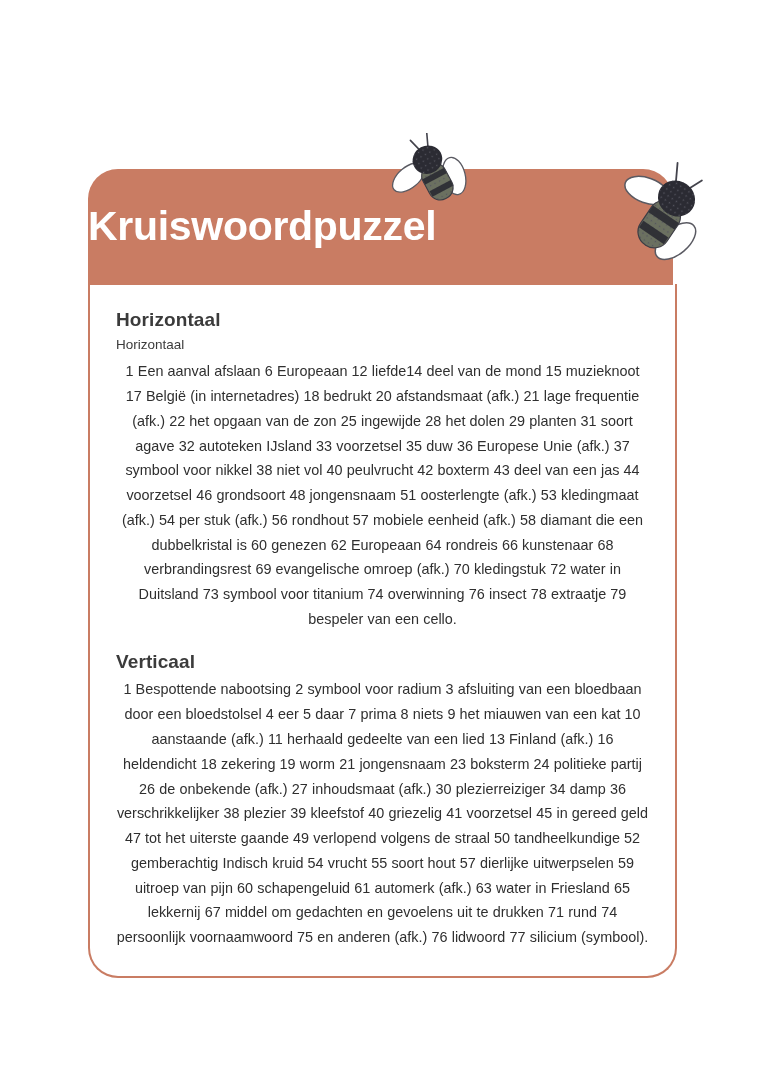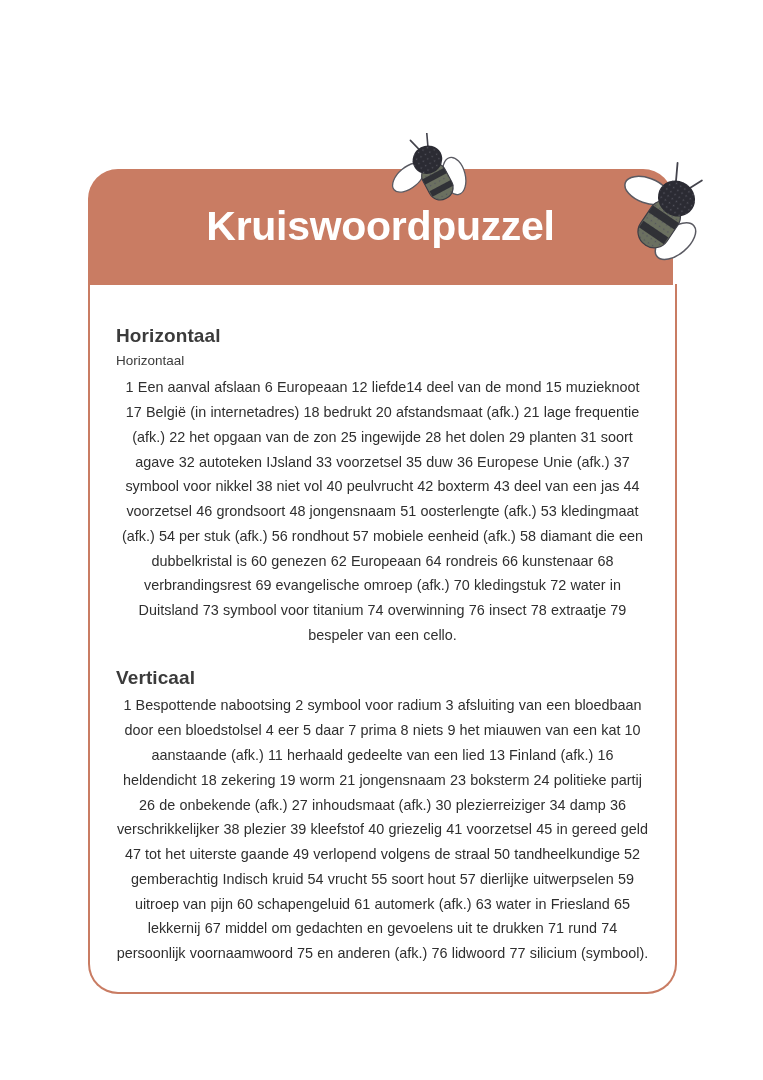--- a/index.html
+++ b/index.html
@@ -33,21 +33,21 @@
   }
 
   .card-header {
     position: relative;
     height: 116px;
     width: 585px;
     background: #c97c63;
     border-radius: 30px 30px 0 0;
     display: flex;
     align-items: center;
-    justify-content: center;
+    justify-content: flex-start;
     z-index: 2;
   }
 
   .card-title {
     color: #ffffff;
     font-size: 41px;
     font-weight: bold;
     letter-spacing: -0.3px;
     line-height: 1;
     margin: 0;
@@ -63,21 +63,21 @@
     border-top: none;
     border-radius: 0 0 30px 30px;
     padding: 24px 26px 26px 26px;
     box-sizing: border-box;
     width: 589px;
     z-index: 1;
   }
 
   
   .section {
-    margin: 16px 0 18px 0;
+    margin: 0 0 18px 0;
   }
   .section:last-child { margin-bottom: 0; }
 
   .section-heading {
     font-size: 19px;
     font-weight: bold;
     color: #3b3b3b;
     margin: 0 0 4px 0;
     line-height: 1.25;
     letter-spacing: 0.1px;

